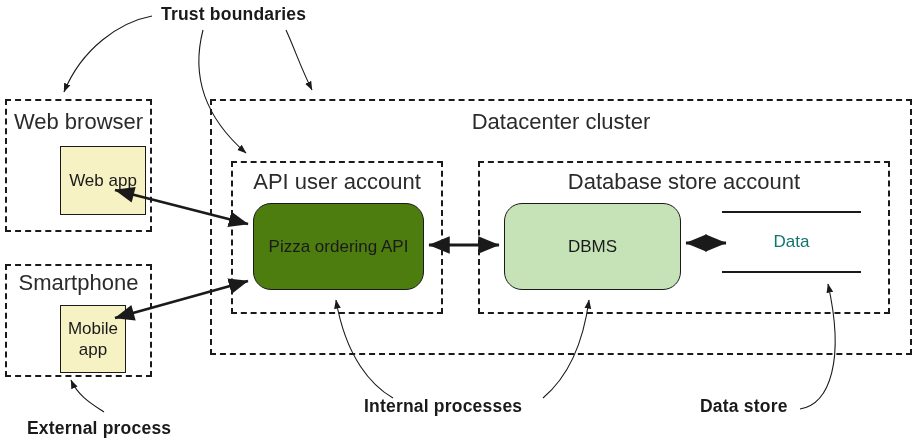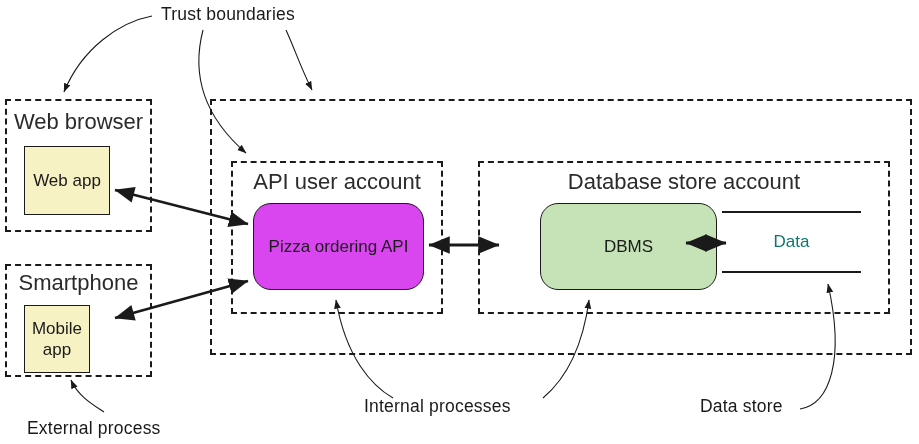--- a/index.html
+++ b/index.html
@@ -47,62 +47,64 @@
     position: absolute;
     color: #2b2b2b;
     font-size: 22px;
     line-height: 20px;
     white-space: nowrap;
     text-align: center;
   }
   
   .proc-rect {
     border: 1.6px solid #1a1a1a;
+    margin-left: 36px;
   }
   .proc-round {
     border: 1.8px solid #1a1a1a;
     border-radius: 18px;
   }
   .fill-yellow { background: #f7f2c4; }
-  .fill-pink   { background: #d946ef; }
-  .fill-green  { background: #c6e3b8; margin-left: 36px; }
+  .fill-pink   { background: #4d7c0f; }
+  .fill-green  { background: #c6e3b8; }
 
   .datastore {
     position: absolute;
     box-sizing: border-box;
     border-top: 2.2px solid #1a1a1a;
     border-bottom: 2.2px solid #1a1a1a;
     display: flex;
     align-items: center;
     justify-content: center;
     color: #0f766e;
     font-size: 17px;
   }
 
   .callout {
     position: absolute;
-    font-weight: normal;
+    font-weight: bold;
     color: #1a1a1a;
     font-size: 17.5px;
     letter-spacing: 0.2px;
     white-space: nowrap;
   }
 </style>
 </head>
 <body>
 
 <div id="canvas">
 
   <div class="boundary" style="left:5px; top:99px; width:147px; height:133px;"></div>
   <div class="boundary-label" style="left:5px; top:112px; width:147px;">Web browser</div>
 
   <div class="boundary" style="left:5px; top:264px; width:147px; height:113px;"></div>
   <div class="boundary-label" style="left:5px; top:273px; width:147px;">Smartphone</div>
 
   <div class="boundary" style="left:210px; top:99px; width:702px; height:256px;"></div>
+  <div class="boundary-label" style="left:210px; top:112px; width:702px;">Datacenter cluster</div>
 
   <div class="boundary" style="left:231px; top:161px; width:212px; height:153px;"></div>
   <div class="boundary-label" style="left:231px; top:172px; width:212px;">API user account</div>
 
   <div class="boundary" style="left:478px; top:161px; width:412px; height:153px;"></div>
   <div class="boundary-label" style="left:478px; top:172px; width:412px;">Database store account</div>
 
   <div class="node proc-rect fill-yellow" style="left:24px; top:146px; width:86px; height:69px;">
     <span>Web app</span>
   </div>

